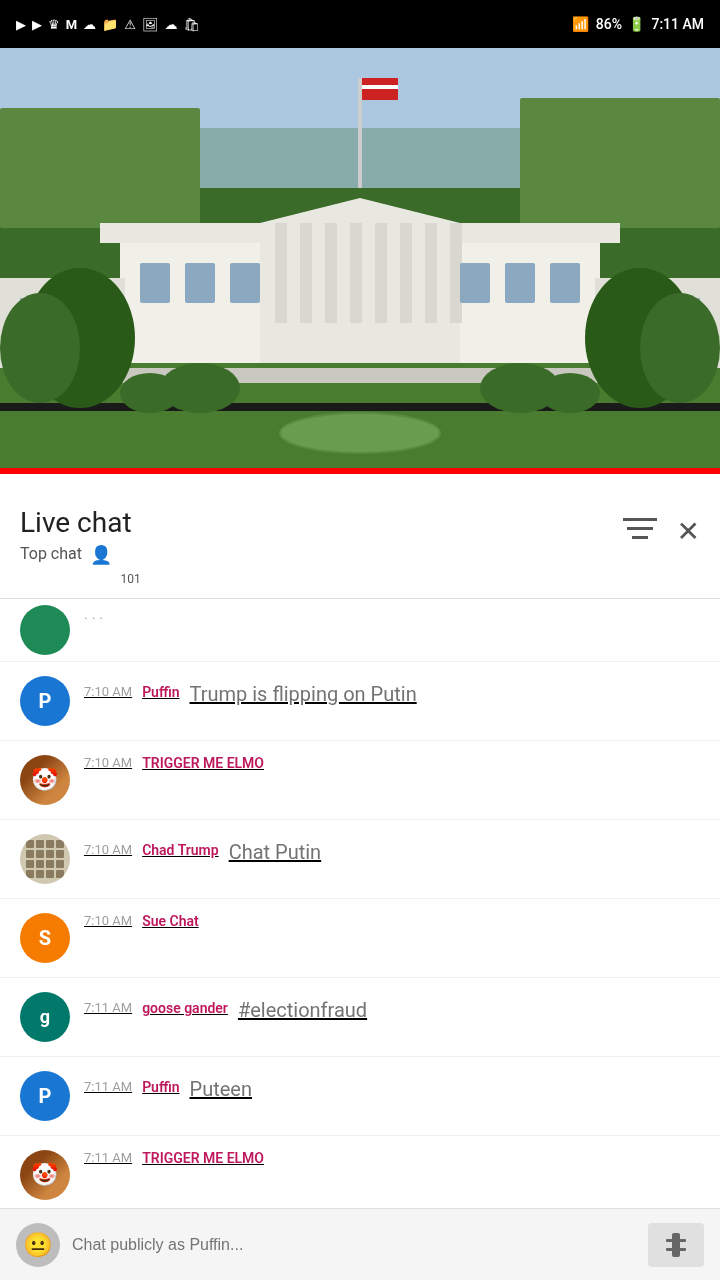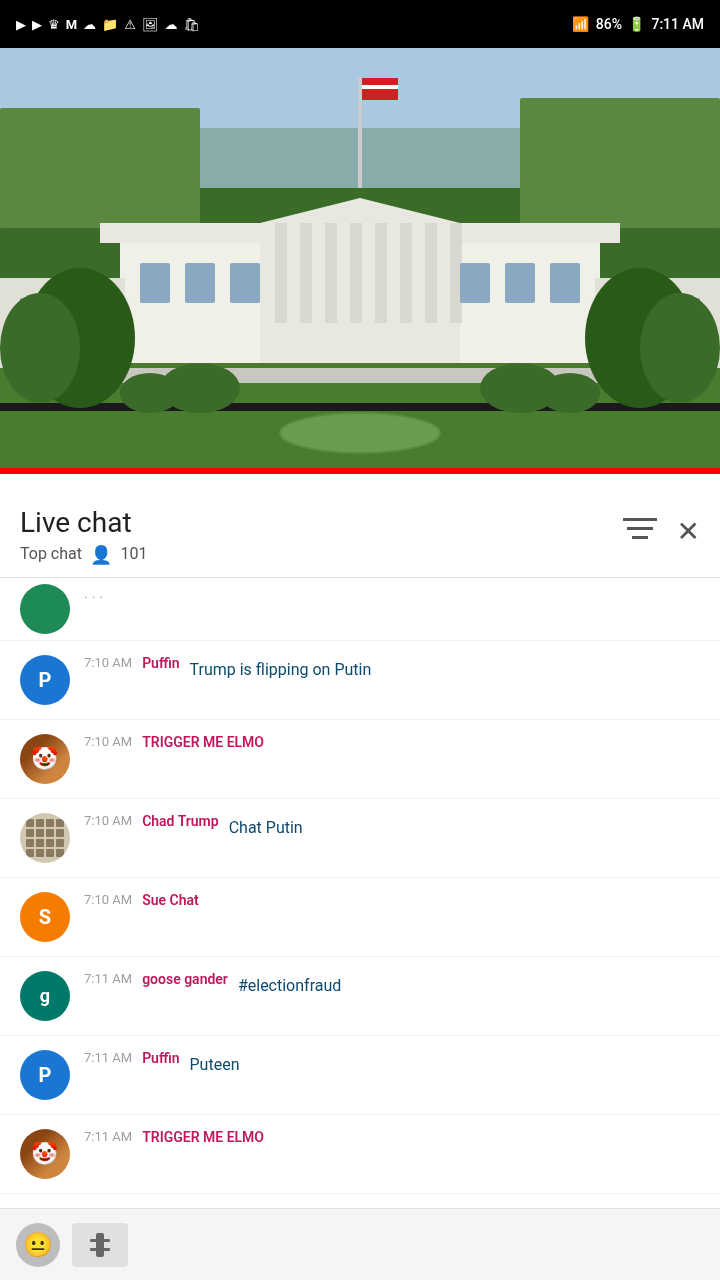--- a/index.html
+++ b/index.html
@@ -124,35 +124,37 @@
     .avatar.image-avatar {
       background: #888;
       position: relative;
     }
 
     .message-content {
       flex: 1;
     }
     .message-meta {
       display: flex;
+      align-items: center;
       gap: 10px;
       flex-wrap: wrap;
+      text-decoration: underline;
     }
     .message-time {
       font-size: 13px;
       color: #9e9e9e;
     }
     .message-author {
       font-size: 14px;
       font-weight: 600;
       color: #be185d;
     }
     .message-text {
-      font-size: 16px;
-      color: #0c4a6e;
+      font-size: 20px;
+      color: #737373;
       margin-top: 4px;
       line-height: 1.4;
     }
     .message-inline {
       display: inline;
     }
 
     
     .grid-avatar {
       width: 50px;
@@ -334,21 +336,21 @@
 </div>
 
 <div class="red-line"></div>
 
 <div class="live-chat-header">
   <div class="live-chat-title-area">
     <div class="live-chat-title">Live chat</div>
     <div class="live-chat-subtitle">
       <span style="cursor:pointer;">Top chat</span>
       <span style="font-size:18px;">👤</span>
-      <span style="font-size:16px;">101</span>
+      <span style="font-size:12px;margin-top:28px;">101</span>
     </div>
   </div>
   <div class="live-chat-controls">
     <span style="cursor:pointer; font-size:28px; color:#555;">
       <svg width="34" height="28" viewBox="0 0 34 28" fill="none" xmlns="http://www.w3.org/2000/svg">
         <rect x="0" y="4" width="34" height="3" fill="#555"></rect>
         <rect x="4" y="13" width="26" height="3" fill="#555"></rect>
         <rect x="9" y="22" width="16" height="3" fill="#555"></rect>
       </svg>
     </span>
@@ -458,20 +460,21 @@
     </div>
   </div>
 
   <div class="bottom-spacer"></div>
 </div>
 
 <div class="chat-input-bar">
   <div class="emoji-btn">
     <span>😐</span>
   </div>
+  <input class="chat-input" type="text" readonly="" placeholder="Chat publicly as Puffin..." style="">
   <div class="send-btn">
     <svg width="28" height="28" viewBox="0 0 28 28" fill="none" xmlns="http://www.w3.org/2000/svg">
       <rect x="10" y="2" width="8" height="24" rx="2" fill="#666"></rect>
       <rect x="4" y="8" width="20" height="3" rx="1" fill="#666"></rect>
       <rect x="4" y="17" width="20" height="3" rx="1" fill="#666"></rect>
     </svg>
   </div>
 </div>
 
 </body></html>

